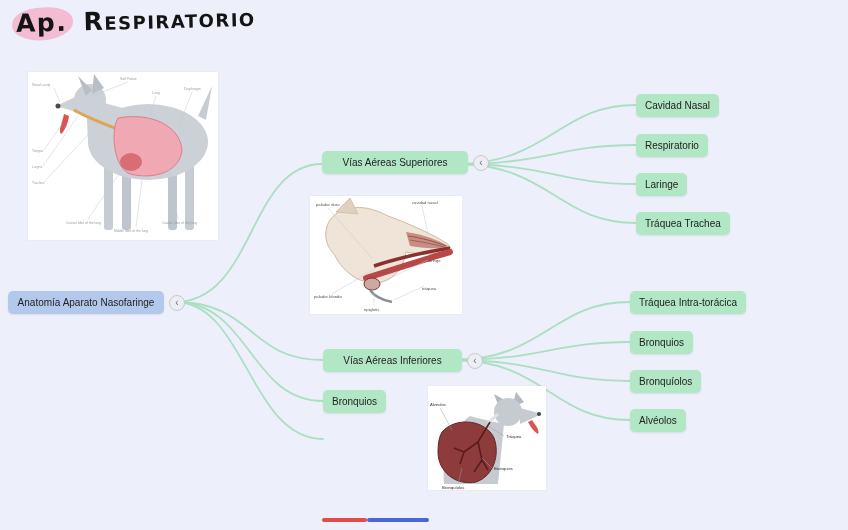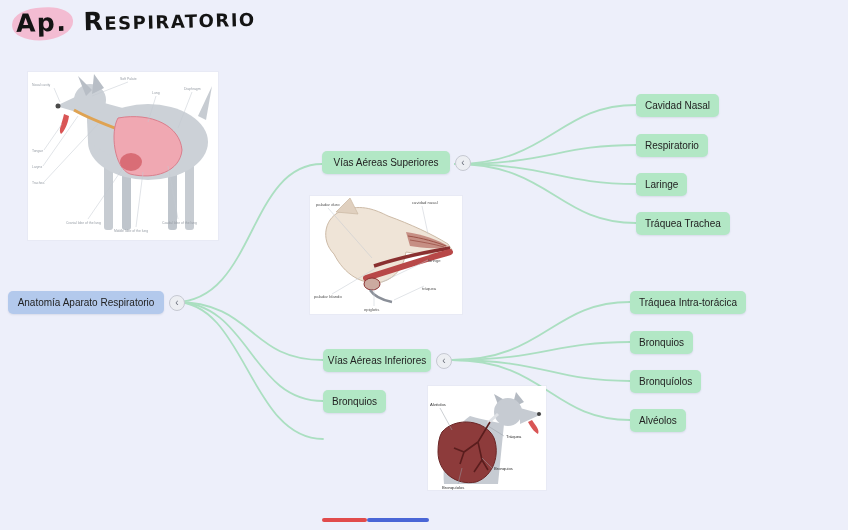--- a/index.html
+++ b/index.html
@@ -113,29 +113,29 @@
         <text x="4" y="112">Trachea</text>
         <text x="38" y="152">Cranial lobe of the lung</text>
         <text x="86" y="160">Middle lobe of the lung</text>
         <text x="134" y="152">Caudal lobe of the lung</text>
       </g>
     </svg>
   </div>
 
   <div class="node-row" style="left:8px;top:291px">
     <div class="node blue" style="width:156px">
-      <span>Anatomía Aparato Respiratorio</span>
+      <span>Anatomía Aparato Nasofaringe</span>
     </div>
     <div class="collapse">
       <span>‹</span>
     </div>
   </div>
 
   <div class="node-row" style="left:322px;top:151px">
-    <div class="node green" style="width:128px">
+    <div class="node green" style="width:146px">
       <span>Vías Aéreas Superiores</span>
     </div>
     <div class="collapse">
       <span>‹</span>
     </div>
   </div>
 
   <div class="node-row" style="left:636px;top:94px">
     <div class="node green">
       <span>Cavidad Nasal</span>
@@ -182,21 +182,21 @@
         <text x="102" y="8">cavidad nasal</text>
         <text x="118" y="66">laringe</text>
         <text x="112" y="94">tráquea</text>
         <text x="4" y="102">paladar blando</text>
         <text x="54" y="115">epiglotis</text>
       </g>
     </svg>
   </div>
 
   <div class="node-row" style="left:323px;top:349px">
-    <div class="node green" style="width:108px">
+    <div class="node green" style="width:139px">
       <span>Vías Aéreas Inferiores</span>
     </div>
     <div class="collapse">
       <span>‹</span>
     </div>
   </div>
 
   <div class="node-row" style="left:630px;top:291px">
     <div class="node green">
       <span>Tráquea Intra-torácica</span>

